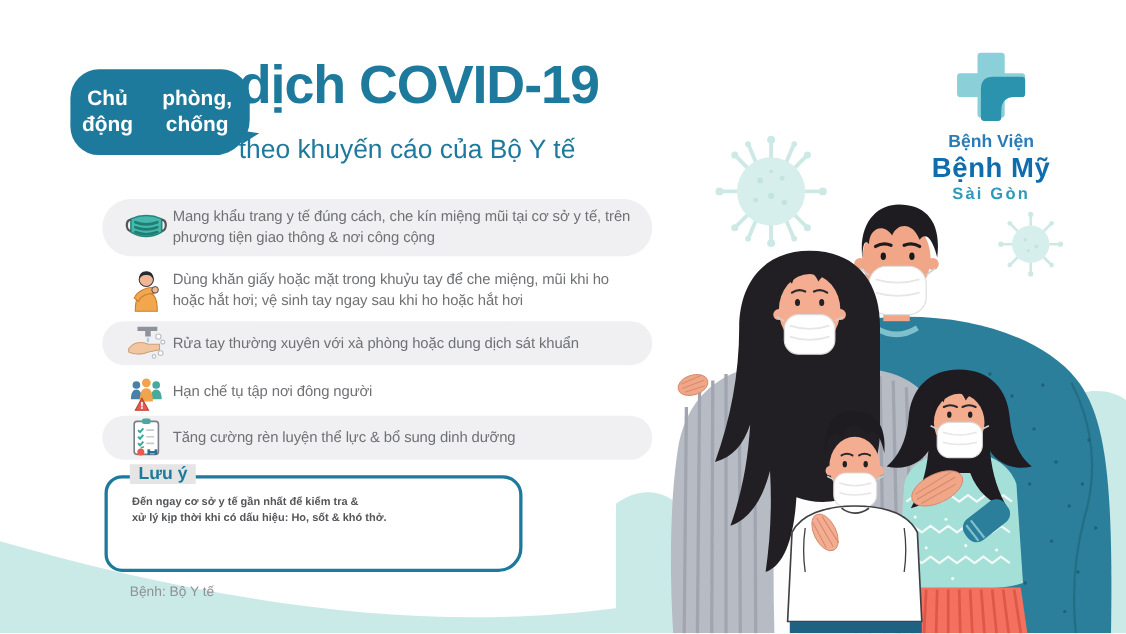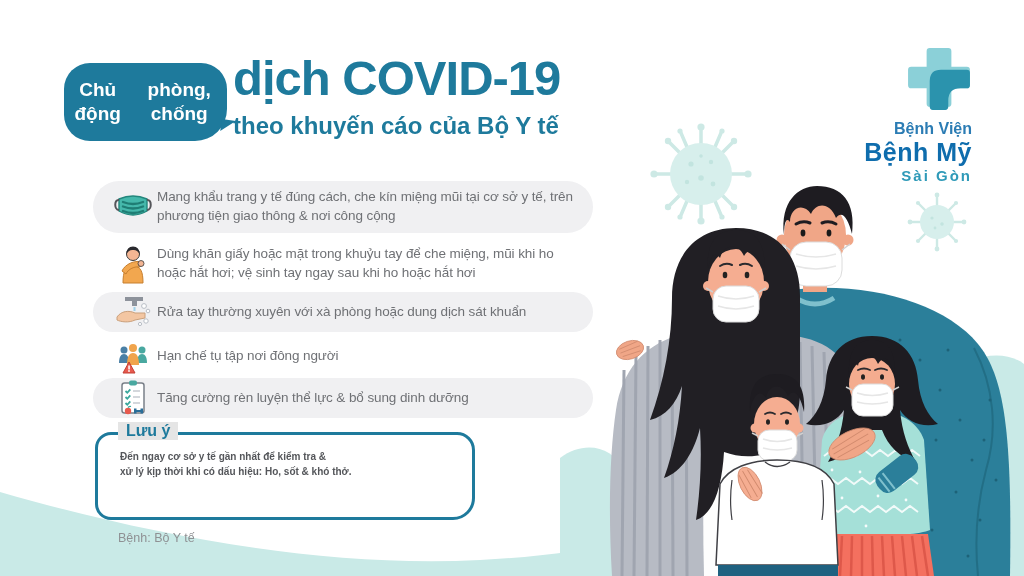--- a/index.html
+++ b/index.html
@@ -14,26 +14,26 @@
   .page{position:relative;width:1024px;height:576px;background:#fff;overflow:hidden}
   .abs{position:absolute}
 
   
   .badge{left:64px;top:63px;width:163px;height:78px;background:var(--teal);
     border-radius:26px 26px 32px 26px;display:flex;flex-direction:row;
     justify-content:center;align-items:center;z-index:3;color:#fff;font-weight:bold;
     font-size:19px;line-height:1.26;text-align:center}
   .badge::after{content:"";position:absolute;right:-8px;bottom:9px;width:0;height:0;
     border-left:14px solid var(--teal);border-bottom:12px solid transparent;transform:rotate(8deg)}
-  .titles{left:233px;top:50px;z-index:3}
+  .titles{left:217px;top:50px;z-index:3}
   .title{font-size:49px;font-weight:bold;color:var(--teal);letter-spacing:-1px;white-space:nowrap}
-  .subtitle{font-size:24px;font-weight:bold;color:var(--teal);margin-top:6px;white-space:nowrap}
+  .subtitle{font-size:24px;font-weight:normal;color:var(--teal);margin-top:17px;white-space:nowrap}
 
   
-  .logo{left:830px;top:46px;width:142px;text-align:right;z-index:3}
+  .logo{left:830px;top:46px;width:142px;text-align:center;z-index:3}
   .logo .l1{display:block;font-size:16px;font-weight:bold;color:#2b7cb4;margin-top:4px}
   .logo .l2{display:block;font-size:25px;font-weight:bold;color:#0f6dad;letter-spacing:.5px}
   .logo .l3{display:block;font-size:15px;font-weight:bold;color:#2f9ab8;letter-spacing:2px}
 
   
   .rows{left:93px;top:181px;width:500px;z-index:3}
   .row{position:absolute;left:0;width:500px;display:flex;align-items:center;
     padding:4px 14px 4px 16px}
   .row.pill{background:var(--pill);border-radius:26px}
   .row .ricon{flex:0 0 48px;height:46px;display:flex;align-items:center;justify-content:center}

